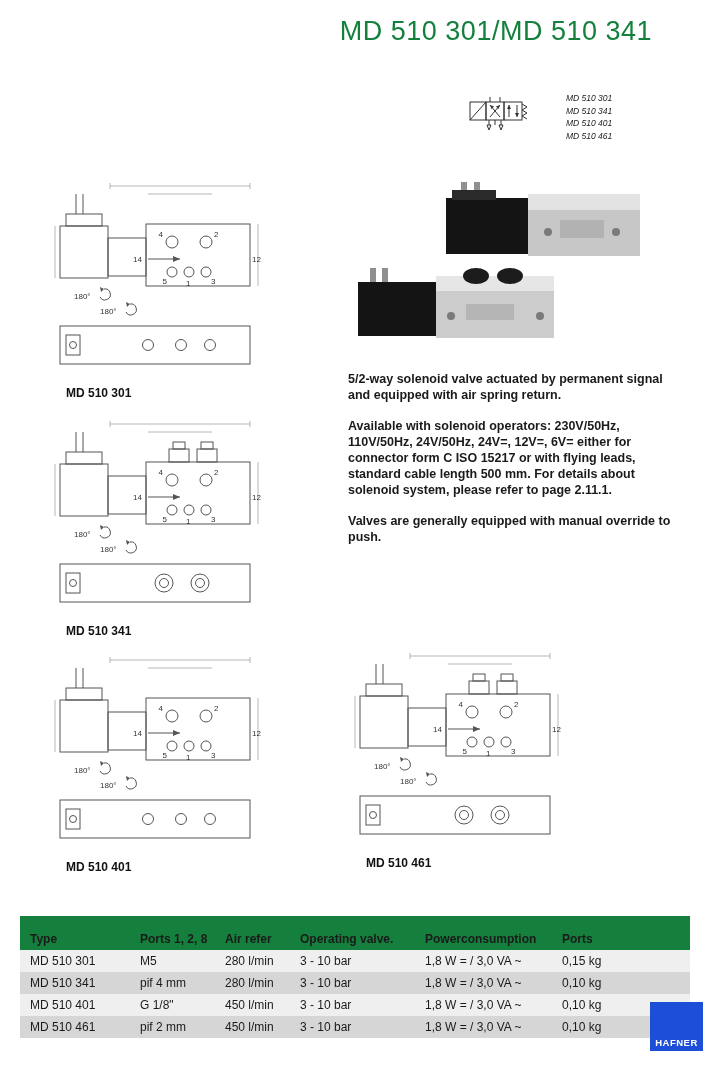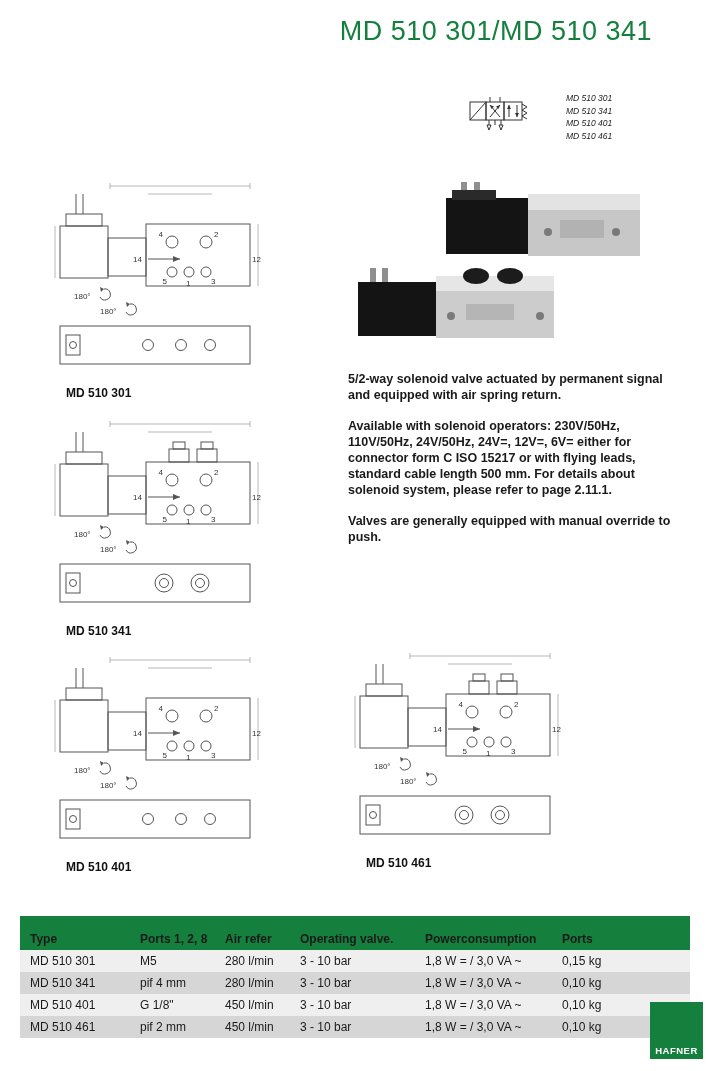--- a/index.html
+++ b/index.html
@@ -37,21 +37,21 @@
   .description p { margin:0 0 15px 0; }
 
   
   .spec-table { position:absolute; left:20px; top:916px; width:670px; border-collapse:collapse; font-size:12px; }
   .spec-table th { background:#15803d; font-weight:bold; text-align:left; padding:16px 6px 4px 10px;margin-top:7px; }
   .spec-table td { padding:4px 6px 4px 10px; }
   .spec-table tbody tr:nth-child(odd)  td { background:#efefef; }
   .spec-table tbody tr:nth-child(even) td { background:#d6d6d6; }
 
   
-  .logo { position:absolute; left:650px; top:1002px; width:53px; height:57px; background:#15803d;
+  .logo { position:absolute; left:650px; top:1002px; width:53px; height:49px; background:#1d4ed8;
     display:flex; align-items:flex-end; justify-content:center; }
   .logo span { color:#ffffff; font-size:9.5px; font-weight:bold; letter-spacing:0.5px; margin-bottom:3px; }
 </style>
 </head>
 <body>
 
 <div class="page">
 
   <div class="title-block">
     <div>MD 510 301/MD 510 341</div>

